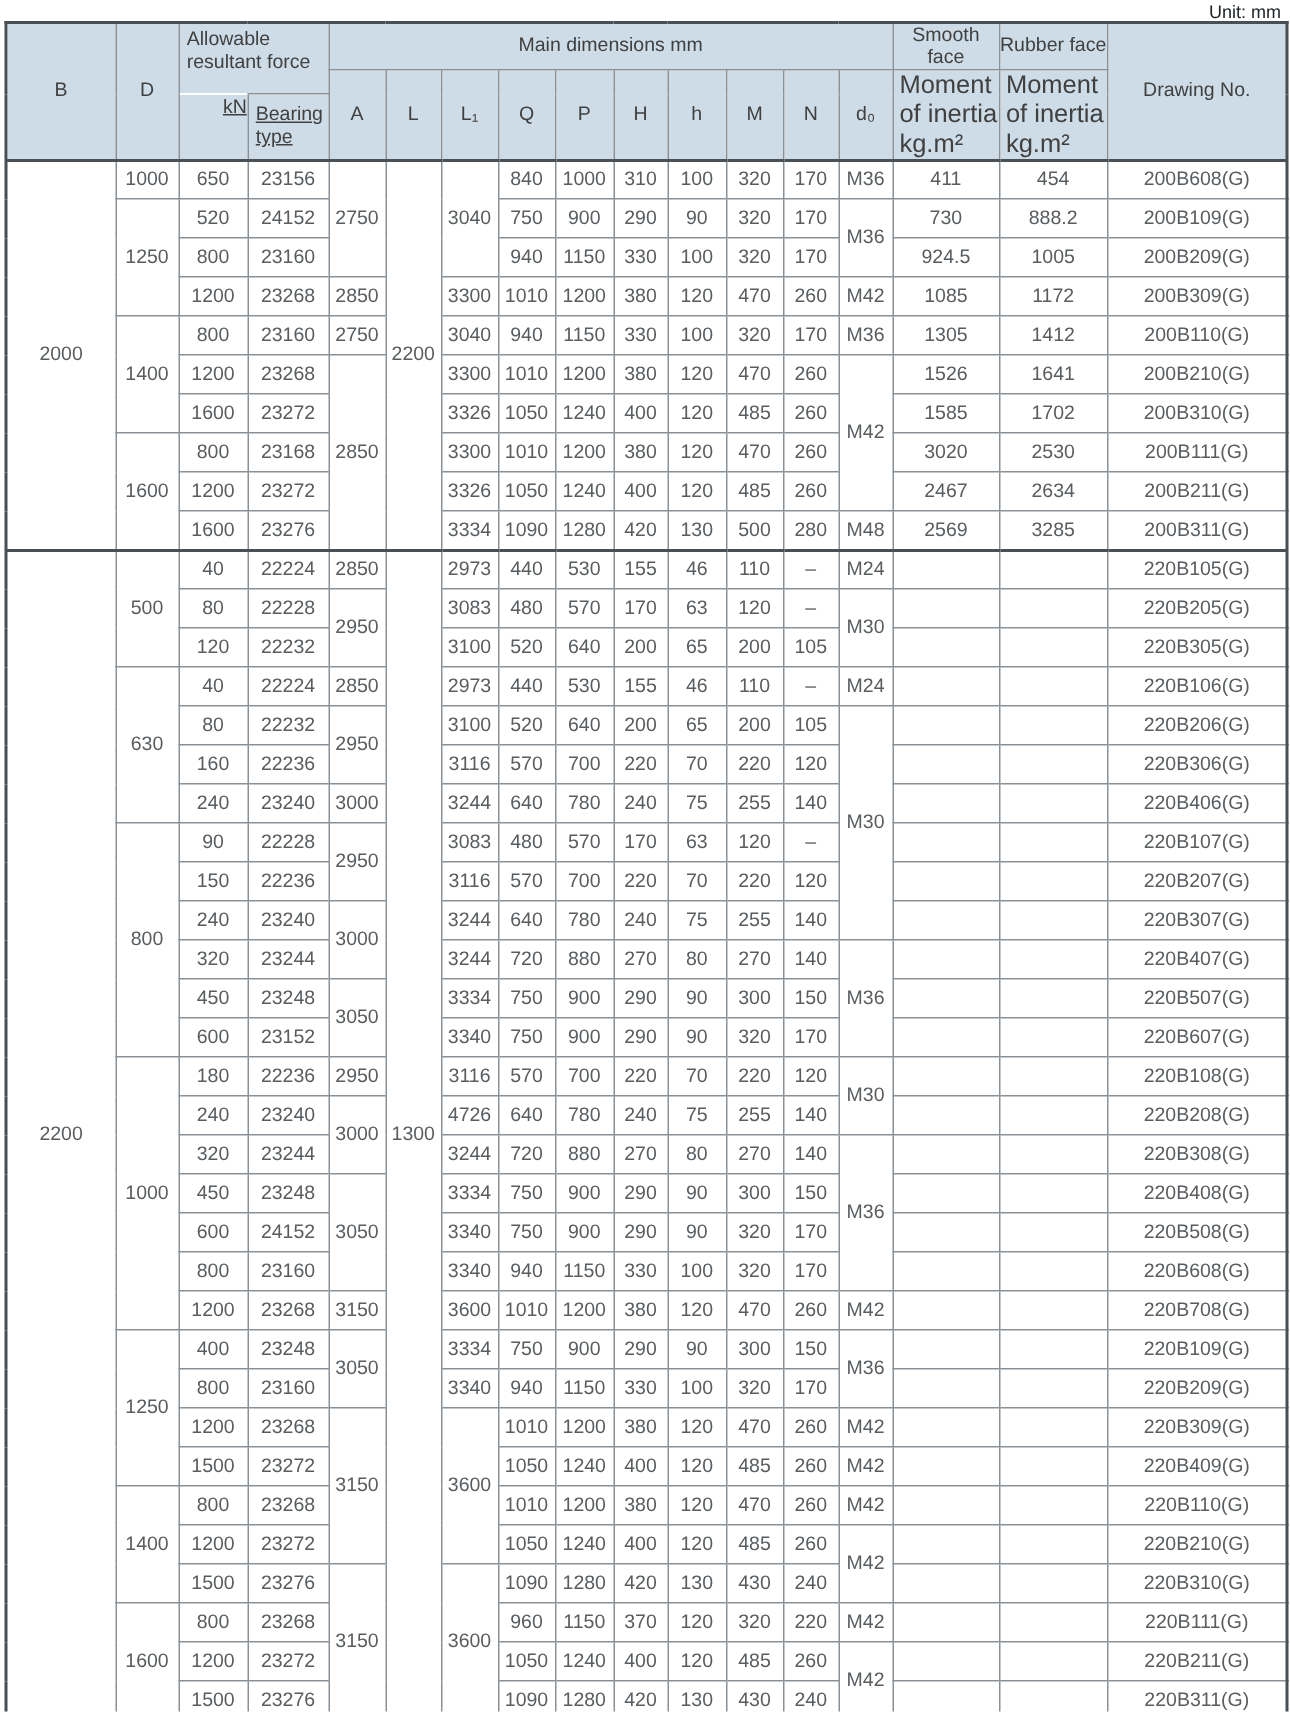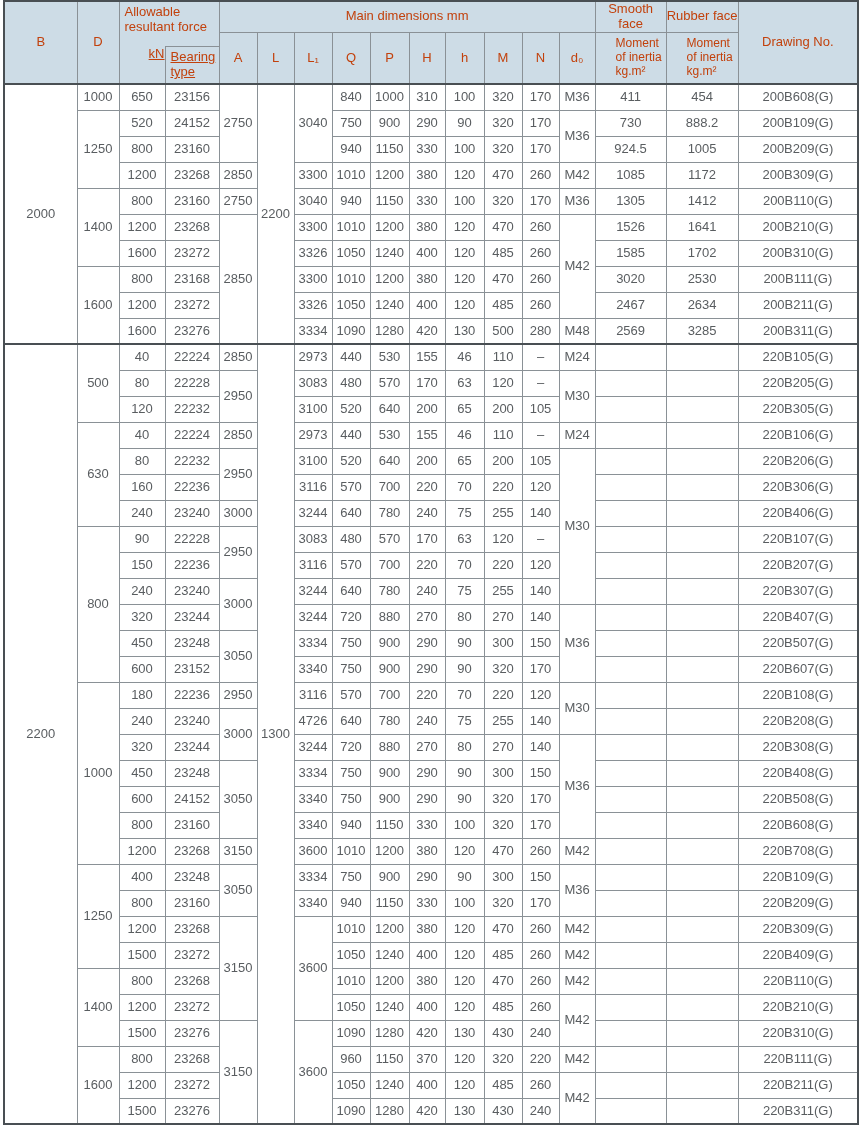--- a/index.html
+++ b/index.html
@@ -34,21 +34,21 @@
     vertical-align: middle;
     font-size: 13px;
     color: #595d60;
     padding: 0;
     overflow: hidden;
     line-height: 1.15;
     font-weight: normal;
   }
   thead th {
     background: #cddce6;
-    color: #c2410c;
+    color: #404040;
   }
   tr.h1 { height: 30px; }
   tr.h2 { height: 14px; }
   tr.h3 { height: 38px; }
   tbody tr { height: 26px; background: #ffffff; }
 
   th.arf {
     text-align: left;
     vertical-align: top;
     padding: 3px 0 0 5px;
@@ -61,31 +61,32 @@
     text-decoration: underline;
   }
   th.bearing {
     text-align: left;
     padding-left: 5px;
     text-decoration: underline;
   }
   th.inertia {
     text-align: left;
     vertical-align: middle;
-    padding-left: 20px;
-    font-size: 12px;
+    padding-left: 4px;
+    font-size: 17px;
   }
   
   tbody tr:first-child td { border-top: 2px solid #494f53; }
   tbody tr.sec td { border-top: 2px solid #494f53; }
 </style>
 </head>
 <body>
 
 <div class="page">
+  <div class="unit">Unit: mm</div>
 
   <table class="spec">
     <colgroup>
       <col style="width:73px">
         <col style="width:42px">
         <col style="width:46px">
         <col style="width:54px">
       <col style="width:38px">
         <col style="width:37px">
         <col style="width:38px">

